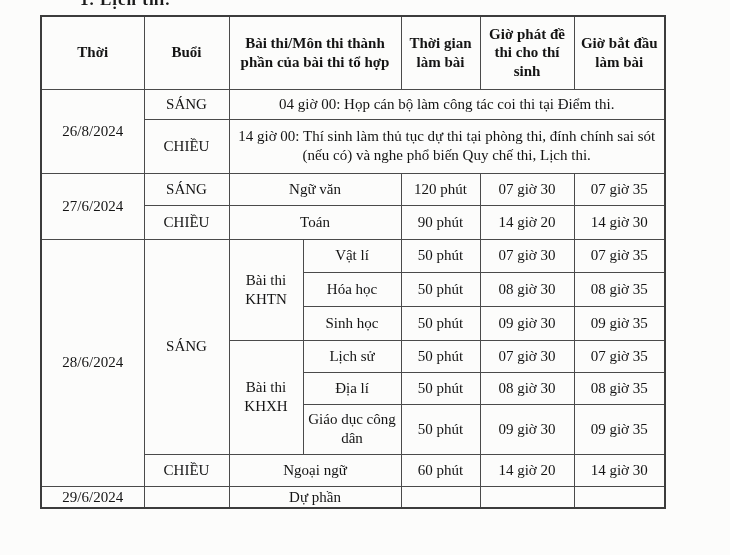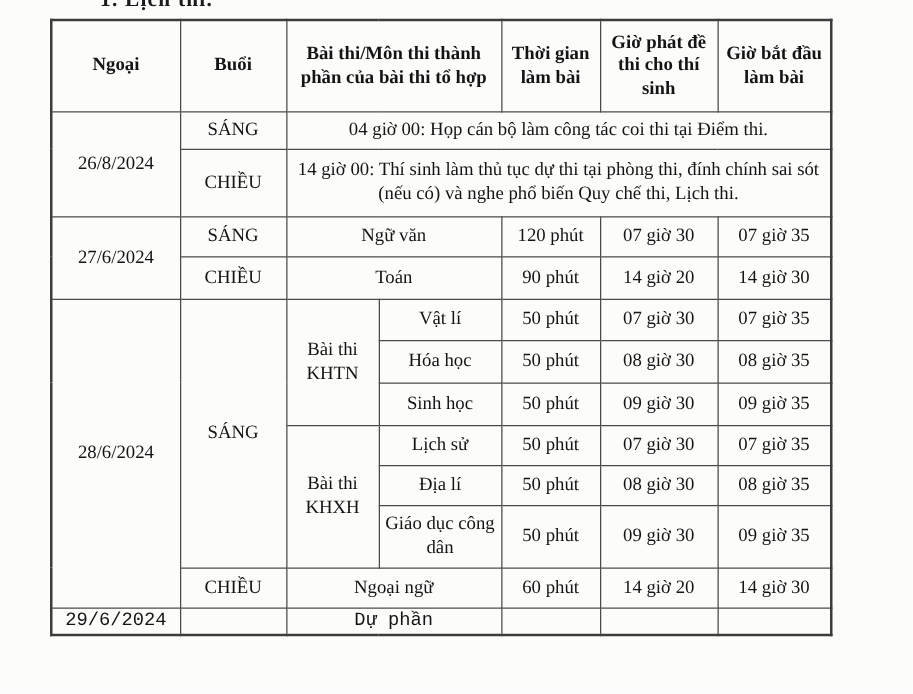--- a/index.html
+++ b/index.html
@@ -68,21 +68,21 @@
         <col class="c-session">
         <col class="c-group">
         <col class="c-subject">
       <col class="c-dur">
         <col class="c-handout">
         <col class="c-start">
     </colgroup>
 
     <tbody>
         <tr style="height:73px;">
-      <th>Ngoại</th>
+      <th>Thời</th>
       <th>Buổi</th>
       <th colspan="2">Bài thi/Môn thi thành phần của bài thi tổ hợp</th>
       <th>Thời gian làm bài</th>
       <th>Giờ phát đề thi cho thí sinh</th>
       <th>Giờ bắt đầu làm bài</th>
     </tr>
 
     <tr style="height:30px;">
       <td rowspan="2">26/8/2024</td>
       <td>SÁNG</td>
@@ -152,21 +152,21 @@
     </tr>
 
     <tr style="height:32px;">
       <td>CHIỀU</td>
       <td colspan="2">Ngoại ngữ</td>
       <td>60 phút</td>
       <td class="time">14 giờ 20</td>
       <td class="time">14 giờ 30</td>
     </tr>
 
-    <tr style="height:20px;font-family:Liberation Mono, monospace;">
+    <tr style="height:20px;">
       <td>29/6/2024</td>
       <td></td>
       <td colspan="2">Dự phần</td>
       <td></td>
       <td></td>
       <td></td>
     </tr>
   </tbody>
     </table>
 

